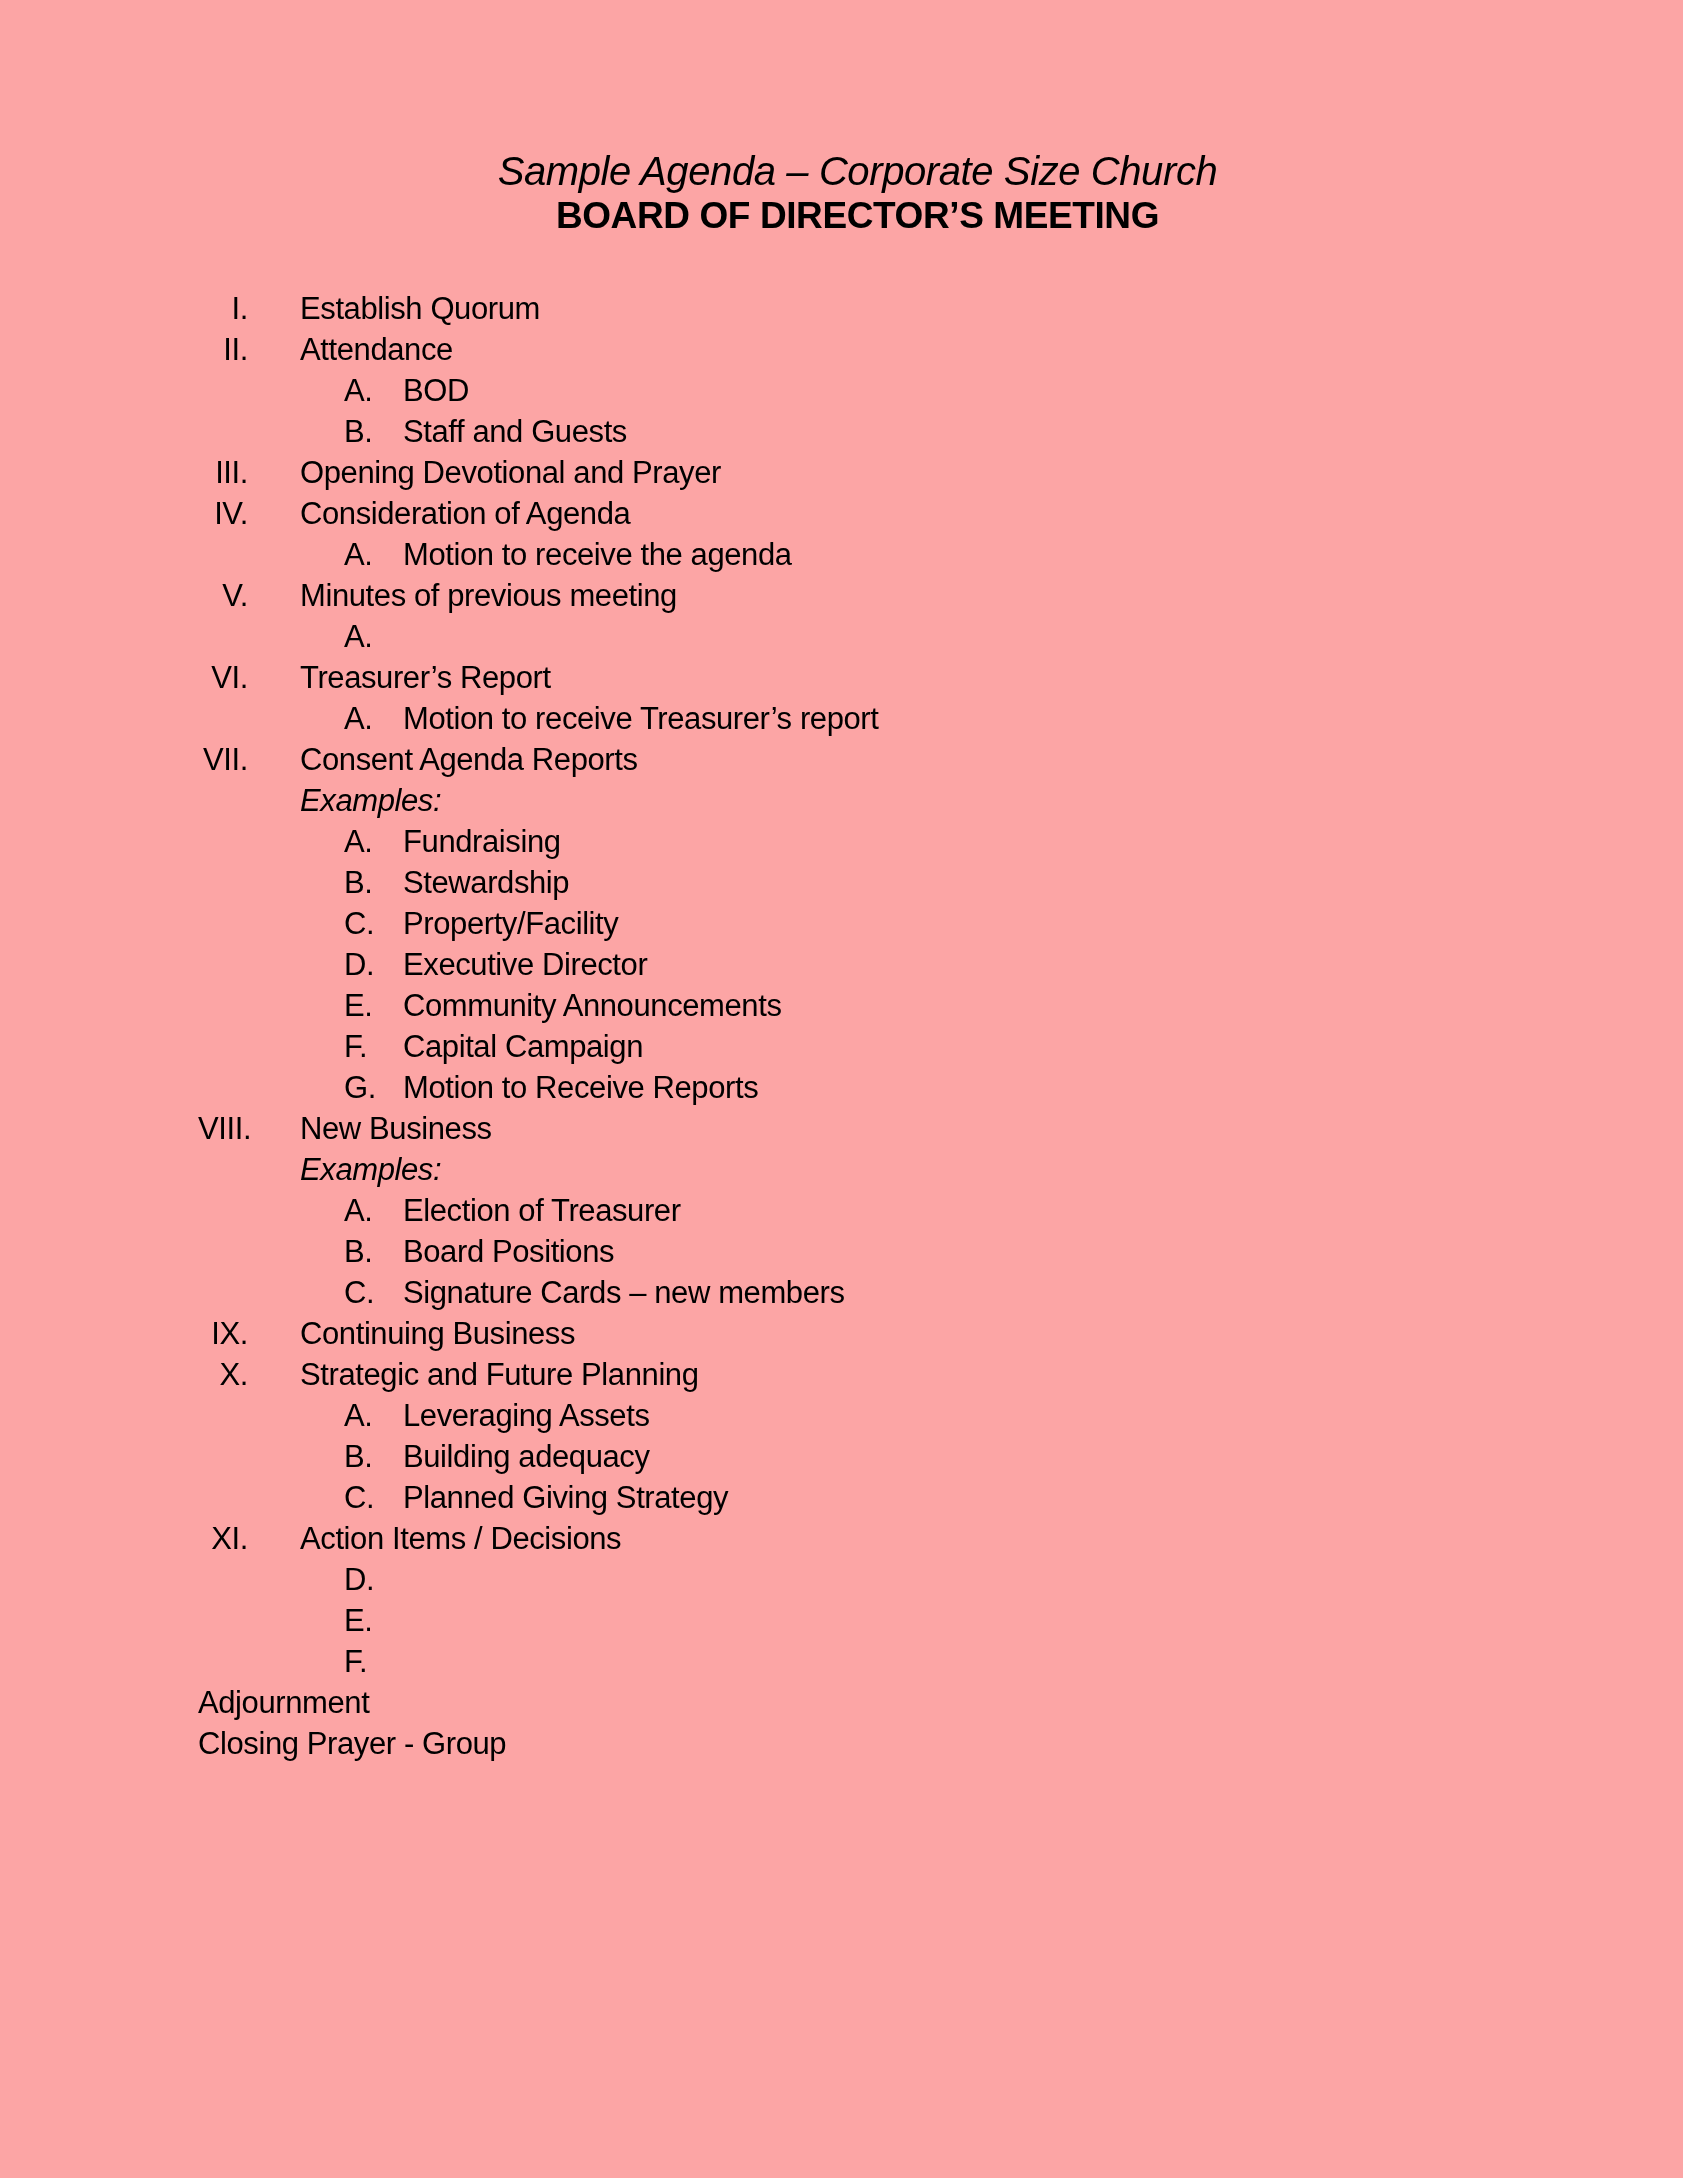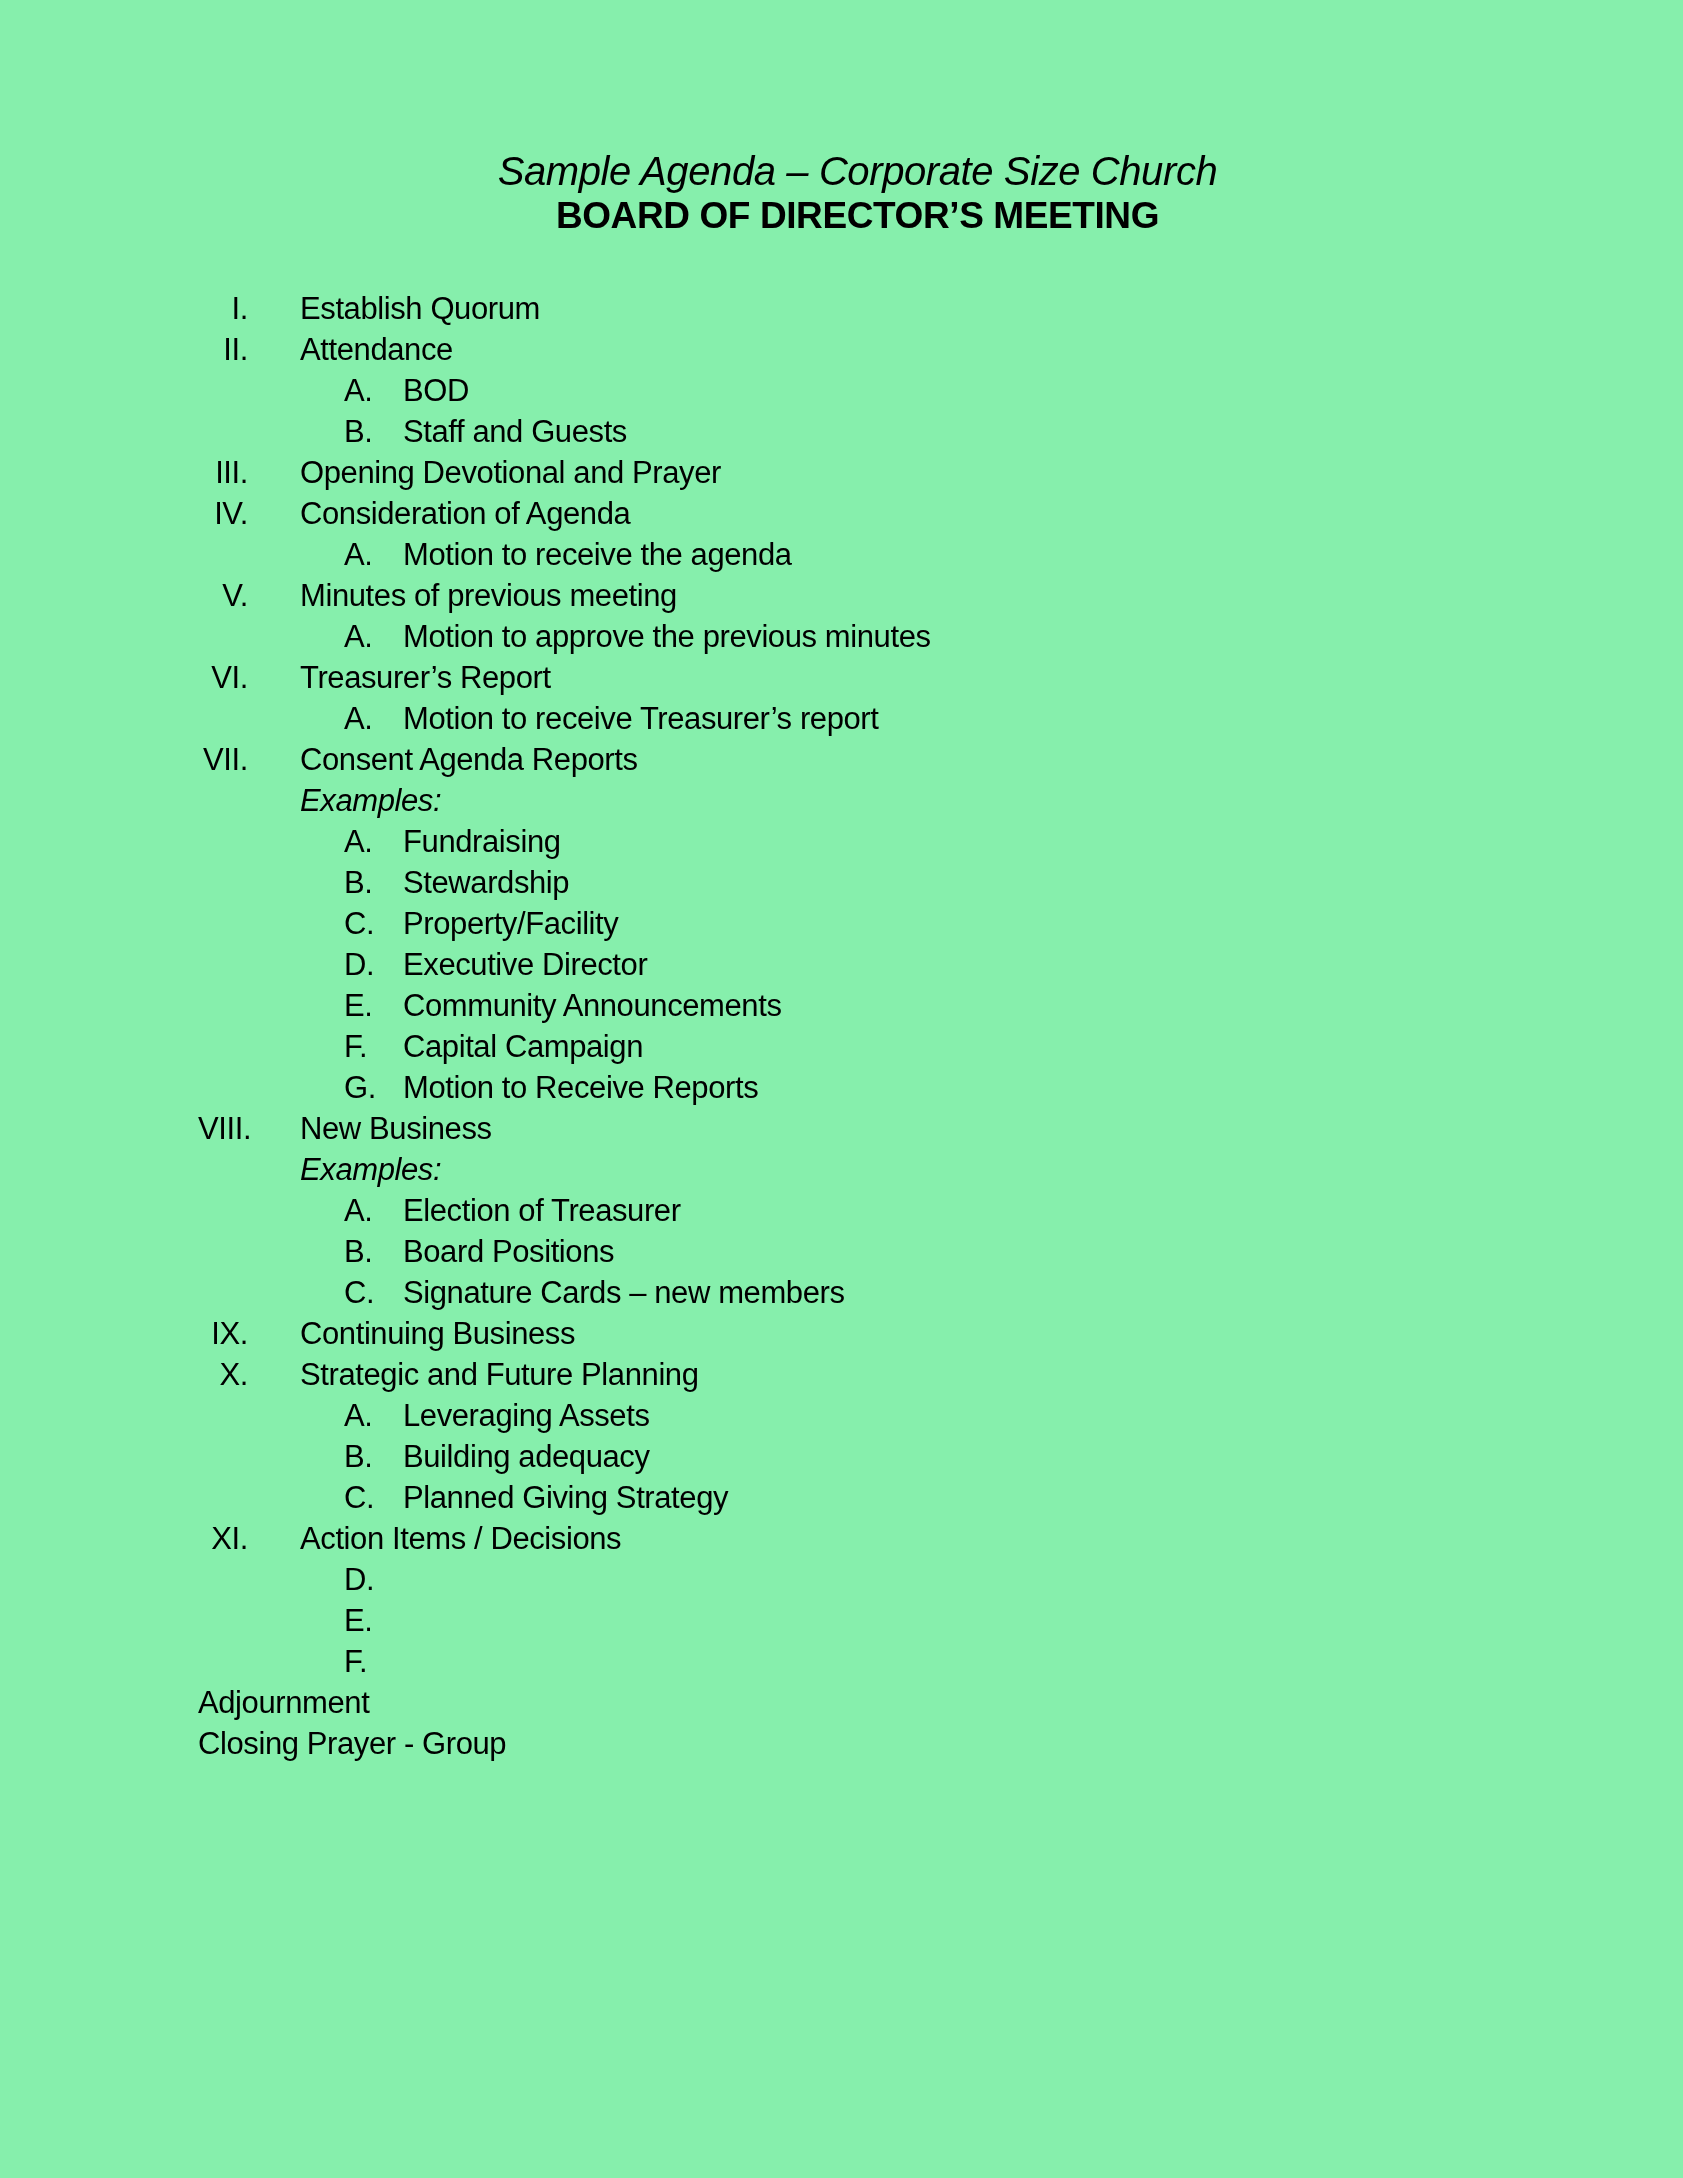--- a/index.html
+++ b/index.html
@@ -4,21 +4,21 @@
 <style>
   html, body {
     margin: 0;
     padding: 0;
     background: #ffffff;
   }
   .page {
     position: relative;
     width: 1683px;
     height: 2178px;
-    background: #86efac;
+    background: #fca5a5;
     color: #000000;
     font-family: "Liberation Sans", "DejaVu Sans", sans-serif;
     letter-spacing: -0.4px;
     overflow: hidden;
   }
   .title-block {
     text-align: center;
     padding-left: 32px; 
   }
   .title-line1 {
@@ -104,21 +104,20 @@
       <div class="row item-row">
         <span class="letter">A.</span>
         <span class="item-text">Motion to receive the agenda</span>
       </div>
       <div class="row section-row">
         <span class="num">V.</span>
         <span class="sec-text">Minutes of previous meeting</span>
       </div>
       <div class="row item-row">
         <span class="letter">A.</span>
-        <span class="item-text">Motion to approve the previous minutes</span>
       </div>
       <div class="row section-row">
         <span class="num">VI.</span>
         <span class="sec-text">Treasurer’s Report</span>
       </div>
       <div class="row item-row">
         <span class="letter">A.</span>
         <span class="item-text">Motion to receive Treasurer’s report</span>
       </div>
       <div class="row section-row">

